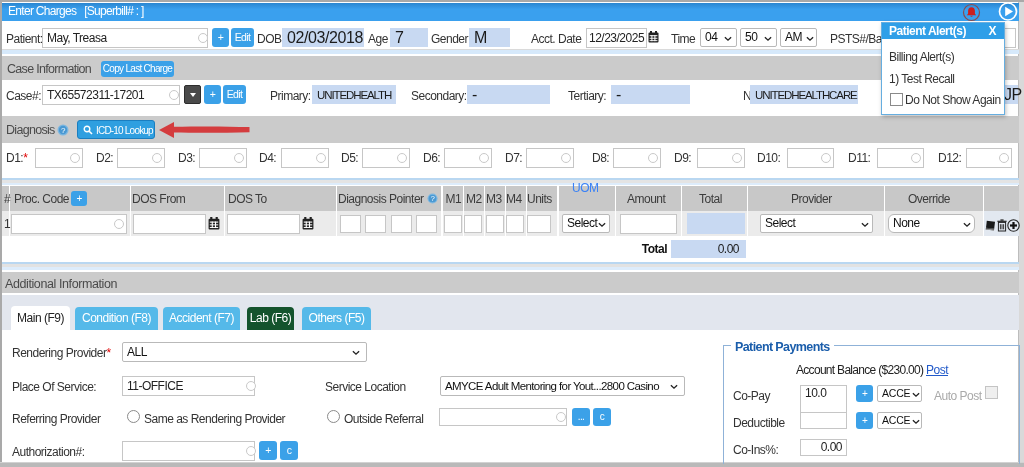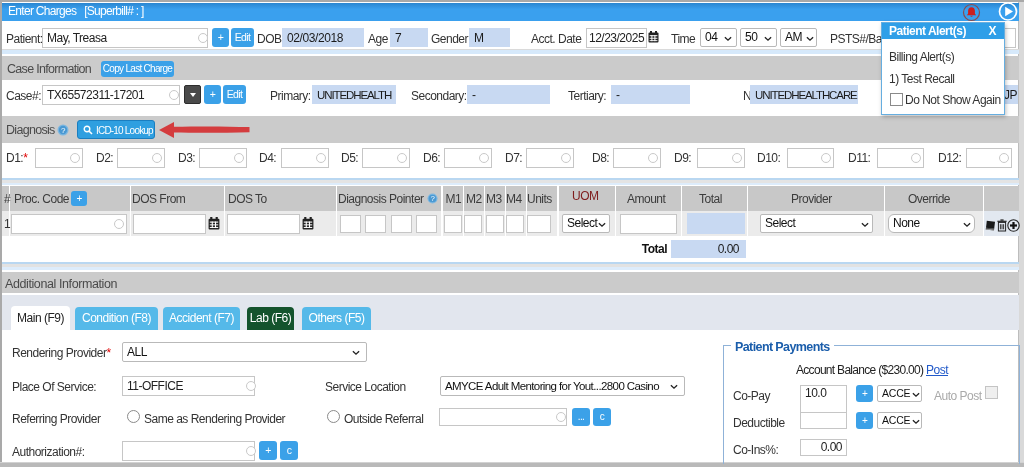--- a/index.html
+++ b/index.html
@@ -3,21 +3,21 @@
 <meta charset="utf-8">
 <style>
 html,body{margin:0;padding:0;}
 #page{position:relative;width:1024px;height:467px;background:#fff;overflow:hidden;
   font-family:"Liberation Sans",sans-serif;font-size:12px;letter-spacing:-0.5px;color:#333;}
 .abs{position:absolute;}
 .lbl{position:absolute;font-size:12px;color:#333;white-space:nowrap;}
 .inp{position:absolute;background:#fff;border:1px solid #c6c6c6;height:20px;box-sizing:border-box;
   font-size:12px;color:#222;padding:0 4px;line-height:18px;white-space:nowrap;}
 .ring{position:absolute;width:8px;height:8px;border:1.5px solid #c9c9c9;border-radius:50%;background:#fff;}
-.lblue{position:absolute;background:#c8d9f2;height:19px;box-sizing:border-box;font-size:12px;letter-spacing:-0.4px;
+.lblue{position:absolute;background:#c8d9f2;height:19px;box-sizing:border-box;font-size:16px;letter-spacing:-0.4px;
   color:#1b1b1b;padding:2px 5px 0 5px;line-height:16px;white-space:nowrap;}
 .btn{position:absolute;background:#3ba1e8;color:#fff;border-radius:3px;text-align:center;
   font-size:10.5px;letter-spacing:-0.6px;line-height:19px;height:19px;box-sizing:border-box;}
 .sel{position:absolute;background:#fff;border:1px solid #b9b9b9;border-radius:2px;box-sizing:border-box;
   font-size:12px;color:#111;padding:0 4px;line-height:17px;height:19px;white-space:nowrap;overflow:hidden;}
 .chev{position:absolute;right:5px;top:7px;width:8px;height:8px;}
 .band{position:absolute;left:2px;right:5px;background:#cbcbcb;}
 .redstar{color:#e00000;}
 svg{display:block;}
 .caps{font-size:11.5px !important;letter-spacing:-1.1px !important;}
@@ -197,21 +197,21 @@
   <svg class="abs" style="left:427px;top:193px;" width="11" height="11" viewBox="0 0 12 12">
     <circle cx="6" cy="6" r="5.5" fill="#7db7e0"></circle>
       <circle cx="6" cy="6" r="4.2" fill="#4a99d3"></circle>
       <text x="6" y="9" font-size="8" fill="#fff" text-anchor="middle" font-family="Liberation Sans">?</text>
   </svg>
   <div class="lbl" style="left:445.5px;top:192px;color:#3c3c3c;">M1</div>
   <div class="lbl" style="left:466px;top:192px;color:#3c3c3c;">M2</div>
   <div class="lbl" style="left:486px;top:192px;color:#3c3c3c;">M3</div>
   <div class="lbl" style="left:506px;top:192px;color:#3c3c3c;">M4</div>
   <div class="lbl" style="left:527px;top:192px;color:#3c3c3c;">Units</div>
-  <div class="lbl" style="left:572px;top:189px;color:#7f1d1d;">UOM</div>
+  <div class="lbl" style="left:572px;top:181px;color:#3b82f6;">UOM</div>
   <div class="lbl" style="left:627px;top:192px;color:#3c3c3c;">Amount</div>
   <div class="lbl" style="left:699px;top:192px;color:#3c3c3c;">Total</div>
   <div class="lbl" style="left:791px;top:192px;color:#3c3c3c;">Provider</div>
   <div class="lbl" style="left:908px;top:192px;color:#3c3c3c;">Override</div>
 
   <div class="lbl" style="left:4px;top:217px;">1</div>
   <div class="inp" style="left:11px;top:214px;width:116px;"></div>
     <div class="ring" style="left:114px;top:219px;"></div>
   <div class="inp" style="left:133px;top:214px;width:73px;"></div>
   <svg class="abs" style="left:208px;top:217px;" width="12" height="13" viewBox="0 0 11 12">

